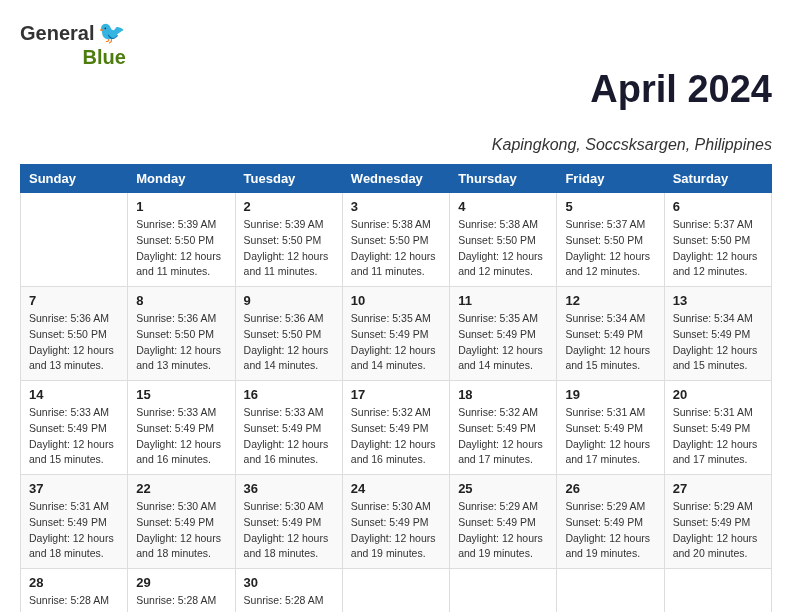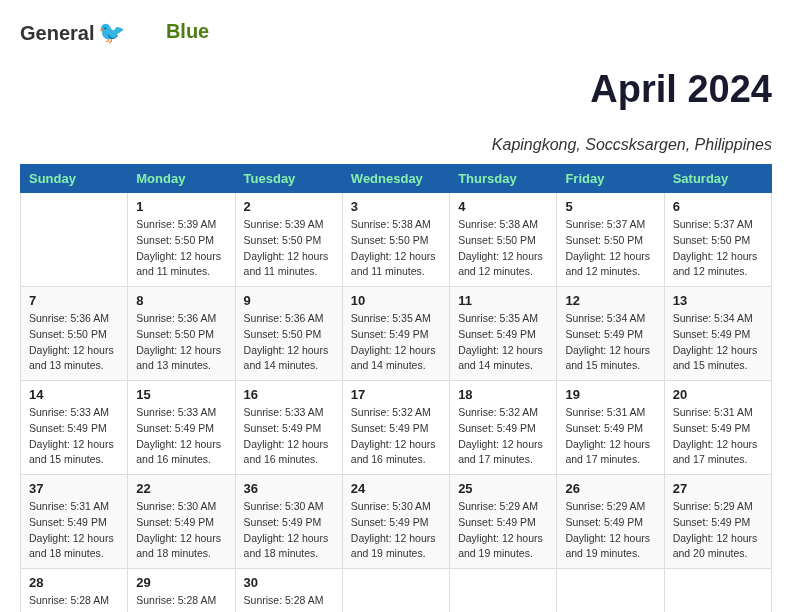--- a/index.html
+++ b/index.html
@@ -11,23 +11,22 @@
       padding: 20px;
     }
     .header {
       display: flex;
       justify-content: space-between;
       align-items: flex-start;
       margin-bottom: 10px;
     }
     .logo {
       display: flex;
-      flex-direction: row;
-      align-items: flex-start;
-      gap: 40px;
+      flex-direction: column;
+      align-items: flex-end;
     }
     .logo-text {
       display: flex;
       align-items: center;
       gap: 2px;
     }
     .logo-general {
       font-size: 20px;
       font-weight: bold;
       color: #333;
@@ -57,21 +56,21 @@
       font-style: italic;
       margin-top: 25px;
     }
     .calendar {
       width: 100%;
       border-collapse: collapse;
       border: 1px solid #ccc;
     }
     .calendar th {
       background-color: #1a5fa8;
-      color: #86efac;
+      color: #ffffff;
       text-align: left;
       padding: 6px 8px;
       font-size: 13px;
       border: 1px solid #1a5fa8;
     }
     .calendar td {
       vertical-align: top;
       padding: 6px 8px;
       border: 1px solid #ddd;
       width: calc(100% / 7);

